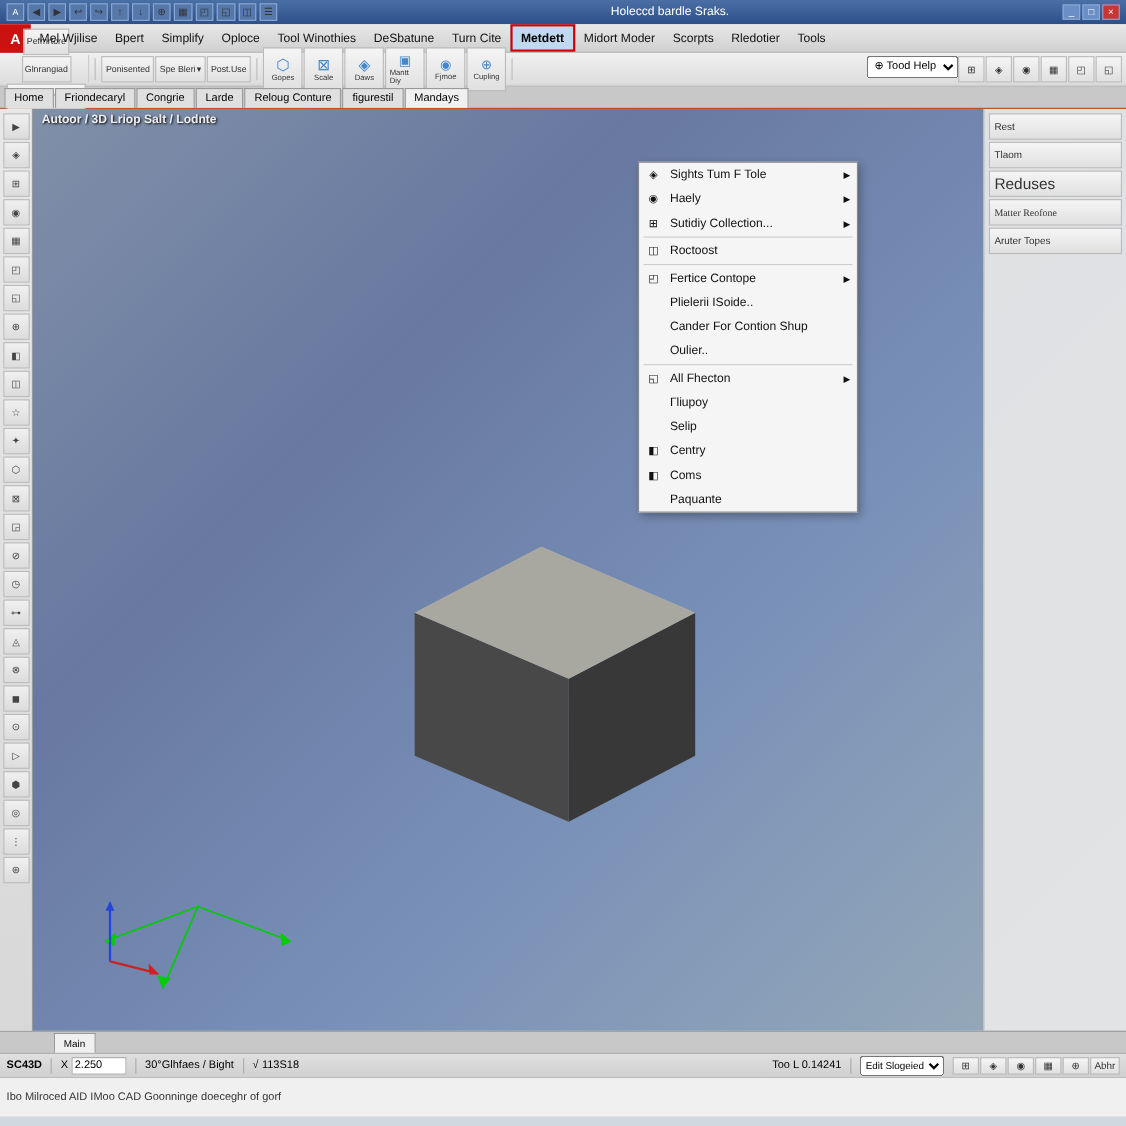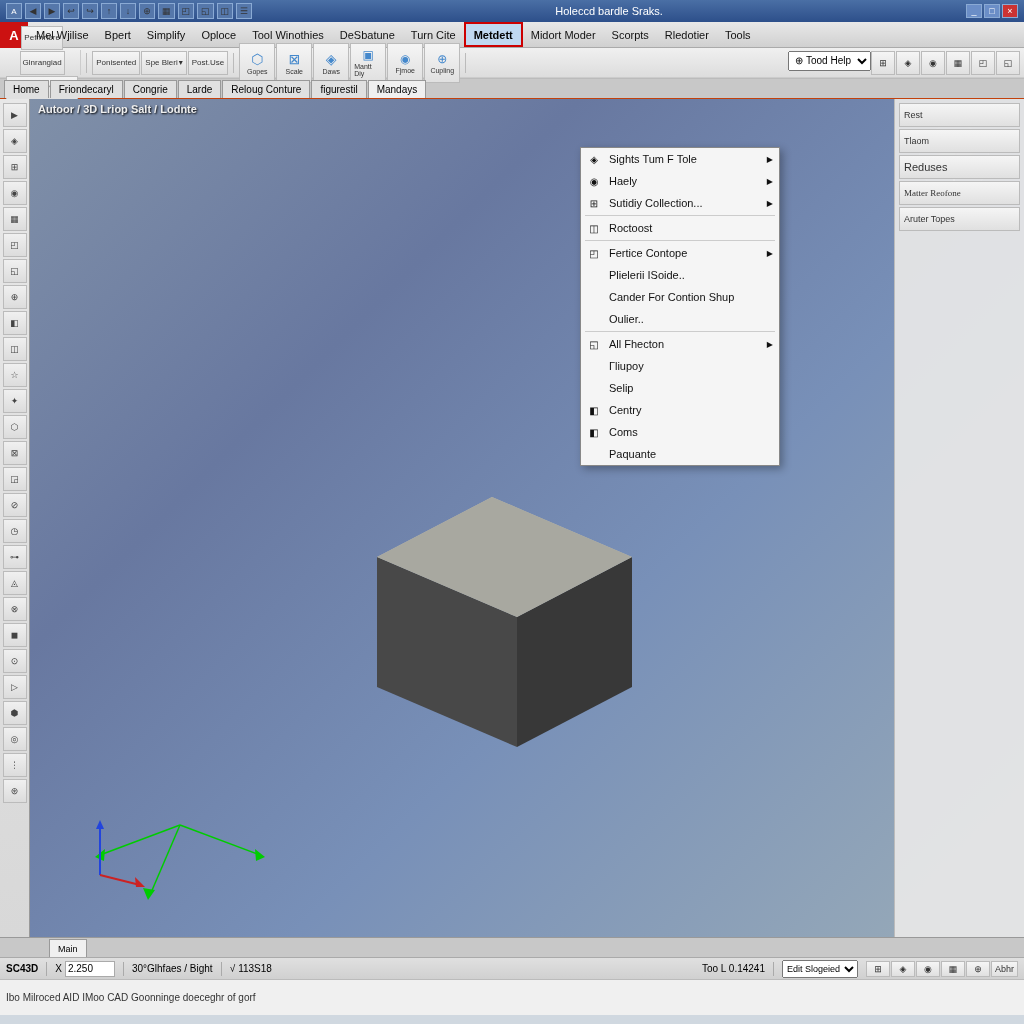--- a/index.html
+++ b/index.html
@@ -509,21 +509,21 @@
       </div>
     </div>
 
     <div style="position:absolute;top:0;right:0;width:130px;height:100%;background:rgba(230,230,230,0.95);border-left:1px solid #bbb;display:flex;flex-direction:column;padding:4px;gap:2px;">
       <div class="tb-btn" style="font-size:9px;justify-content:flex-start;padding:0 4px;">
           <span>Rest</span>
         </div>
       <div class="tb-btn" style="font-size:9px;justify-content:flex-start;padding:0 4px;">
           <span>Tlaom</span>
         </div>
-      <div class="tb-btn" style="font-size:11px;justify-content:flex-start;padding:0 4px;">
+      <div class="tb-btn" style="font-size:14px;justify-content:flex-start;padding:0 4px;">
           <span>Reduses</span>
         </div>
       <div class="tb-btn" style="font-size:9px;justify-content:flex-start;padding:0 4px;font-family:Liberation Serif, serif;">
           <span>Matter Reofone</span>
         </div>
       <div class="tb-btn" style="font-size:9px;justify-content:flex-start;padding:0 4px;">
           <span>Aruter Topes</span>
         </div>
     </div>
   </div>

